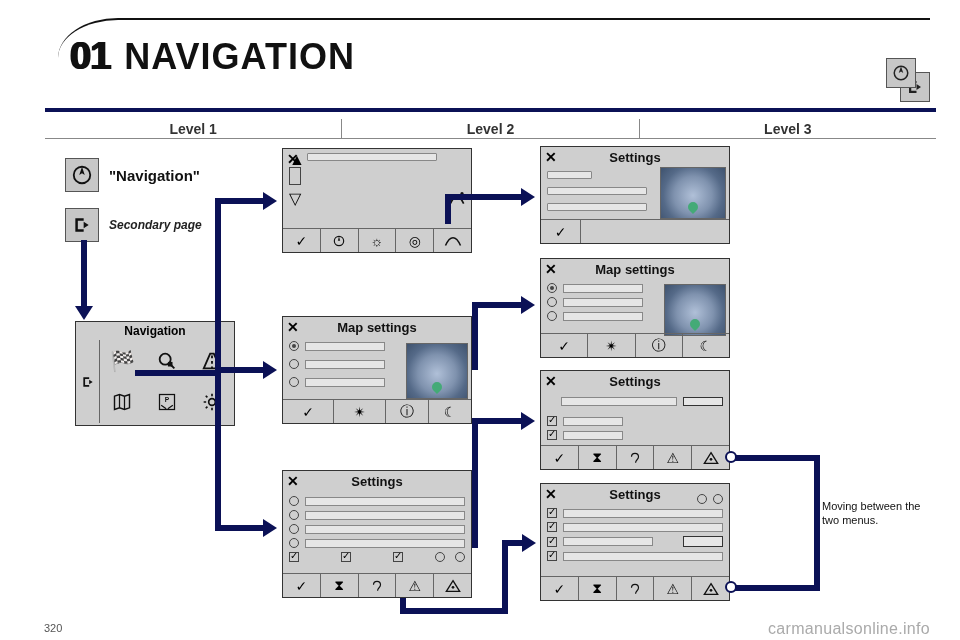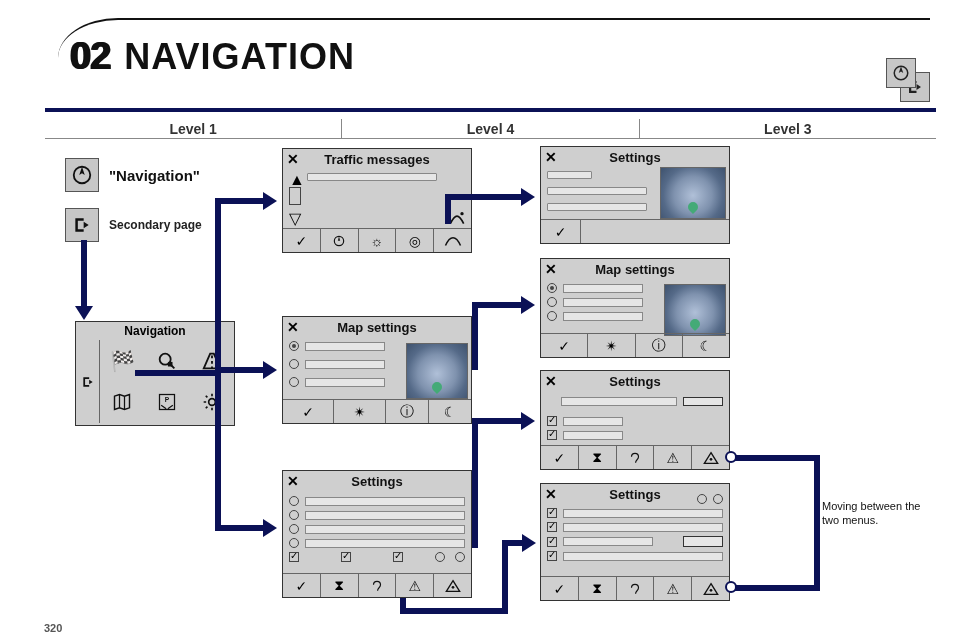--- a/index.html
+++ b/index.html
@@ -32,21 +32,21 @@
   .col-headers { position:absolute; top:119px; left:45px; right:24px; display:flex; }
   .col-headers .col { flex:1; text-align:center; font-size:14px; font-weight:700; color:#333; border-right:1px solid #888; padding:2px 0; }
   .col-headers .col:last-child { border-right:none; }
   .header-rule { position:absolute; top:138px; left:45px; right:24px; height:1px; background:#888; }
 
   
   .legend { position:absolute; top:158px; left:65px; }
   .legend-row { display:flex; align-items:center; gap:10px; margin-bottom:16px; }
   .legend-icon-box { width:34px; height:34px; background:#c7c7c7; border:1px solid #555; display:flex; align-items:center; justify-content:center; }
   .legend-label { font-size:15px; font-weight:800; color:#111; }
-  .legend-label-sm { font-size:12px; font-weight:700; color:#222; }
+  .legend-label-sm { font-size:12px; font-weight:700; color:#222;font-style:italic; }
 
   
   .card { position:absolute; background:#cfcfcf; border:1px solid #333; }
   .card .title { text-align:center; font-size:13px; font-weight:700; padding:3px 0 2px; color:#111; }
   .card .close { position:absolute; top:2px; left:4px; font-size:14px; font-weight:700; }
   .card .body { position:relative; }
   .card .toolbar { position:absolute; bottom:0; left:0; right:0; height:24px; border-top:1px solid #666; display:flex; align-items:center; }
   .tbar-cell { flex:1; display:flex; align-items:center; justify-content:center; border-right:1px solid #666; height:100%; font-size:14px; }
   .tbar-cell:last-child{ border-right:none; }
 
@@ -72,33 +72,33 @@
   
   .arrow { position:absolute; width:0; height:0; }
   .arrow-head-right { border-top:9px solid transparent; border-bottom:9px solid transparent; border-left:14px solid #0b1156; }
   .arrow-head-down { border-left:9px solid transparent; border-right:9px solid transparent; border-top:14px solid #0b1156; }
 
   
   .path { position:absolute; background:#0b1156; }
 
   
   .watermark { position:absolute; right:30px; bottom:2px; font-size:16px; color:#aaa; font-weight:500; letter-spacing:0.3px; }
-  .pgnum { position:absolute; left:44px; bottom:6px; font-size:11px; color:#555; font-weight:700; }
+  .pgnum { position:absolute; left:44px; bottom:6px; font-size:11px; color:#555; font-weight:400; }
 
   .side-note { position:absolute; right:38px; top:500px; width:100px; font-size:11px; font-weight:400; color:#111; line-height:1.25; }
   svg { display:block; }
 </style>
 </head>
 <body>
 <div class="page">
 
 <div class="outer-border"></div>
 
 <div class="section-head">
-  <span class="section-num">02</span>
+  <span class="section-num">01</span>
   <span class="section-title">NAVIGATION</span>
 </div>
 
 <div class="topright-icons" style="width:46px;height:46px;">
   <div class="mini-box shadow">
     <svg width="18" height="18" viewBox="0 0 24 24">
           <path d="M4 4h10v3H7v10h7v3H4z M14 8l6 4-6 4z" fill="#222"></path>
         </svg>
   </div>
   <div class="mini-box front">
@@ -106,21 +106,21 @@
           <circle cx="12" cy="12" r="9" fill="none" stroke="#222" stroke-width="2"></circle>
           <path d="M12 3l3 9-3-2-3 2z" fill="#222"></path>
         </svg>
   </div>
 </div>
 
 <div class="thick-rule"></div>
 
 <div class="col-headers">
   <div class="col">Level 1</div>
-  <div class="col">Level 4</div>
+  <div class="col">Level 2</div>
   <div class="col">Level 3</div>
 </div>
 <div class="header-rule"></div>
 
 <div class="legend">
   <div class="legend-row">
     <div class="legend-icon-box">
       <svg width="22" height="22" viewBox="0 0 24 24">
             <circle cx="12" cy="12" r="9" fill="none" stroke="#111" stroke-width="2"></circle>
             <path d="M12 3l3 9-3-2-3 2z" fill="#111"></path>
@@ -182,21 +182,20 @@
             <g stroke="#111" stroke-width="2">
               <path d="M12 2v3M12 19v3M2 12h3M19 12h3M4.5 4.5l2 2M17.5 17.5l2 2M19.5 4.5l-2 2M6.5 17.5l-2 2"></path>
             </g>
           </svg>
     </div>
   </div>
 </div>
 
 <div class="card" style="left:282px; top:148px; width:190px; height:105px;">
   <span class="close">✕</span>
-  <div class="title">Traffic messages</div>
   <div class="body" style="height:60px;">
     <div style="position:absolute; left:6px; top:2px;">▲</div>
     <div style="position:absolute; left:6px; top:18px; width:12px; height:18px; border:1px solid #444;"></div>
     <div style="position:absolute; left:6px; top:40px;">▽</div>
     <div class="line" style="position:absolute; left:24px; top:4px; width:130px;"></div>
     <div style="position:absolute; right:4px; bottom:2px;">
       <svg width="20" height="20" viewBox="0 0 24 24">
             <path d="M4 20c6-12 10-12 16 0" fill="none" stroke="#111" stroke-width="2"></path>
             <circle cx="18" cy="8" r="2" fill="#111"></circle>
           </svg>
@@ -448,14 +447,15 @@
 
 <div class="path" style="left:730px; top:455px; width:90px; height:6px;"></div>
 <div class="path" style="left:814px; top:455px; width:6px; height:135px;"></div>
 <div class="path" style="left:730px; top:585px; width:90px; height:6px;"></div>
 <div style="position:absolute; left:725px; top:451px; width:12px; height:12px; border:2px solid #0b1156; border-radius:50%; background:#fff;"></div>
 <div style="position:absolute; left:725px; top:581px; width:12px; height:12px; border:2px solid #0b1156; border-radius:50%; background:#fff;"></div>
 
 <div class="side-note">Moving between the two menus.</div>
 
 <div class="pgnum">320</div>
+<div class="watermark">carmanualsonline.info</div>
 
 </div>
 
 </body></html>

